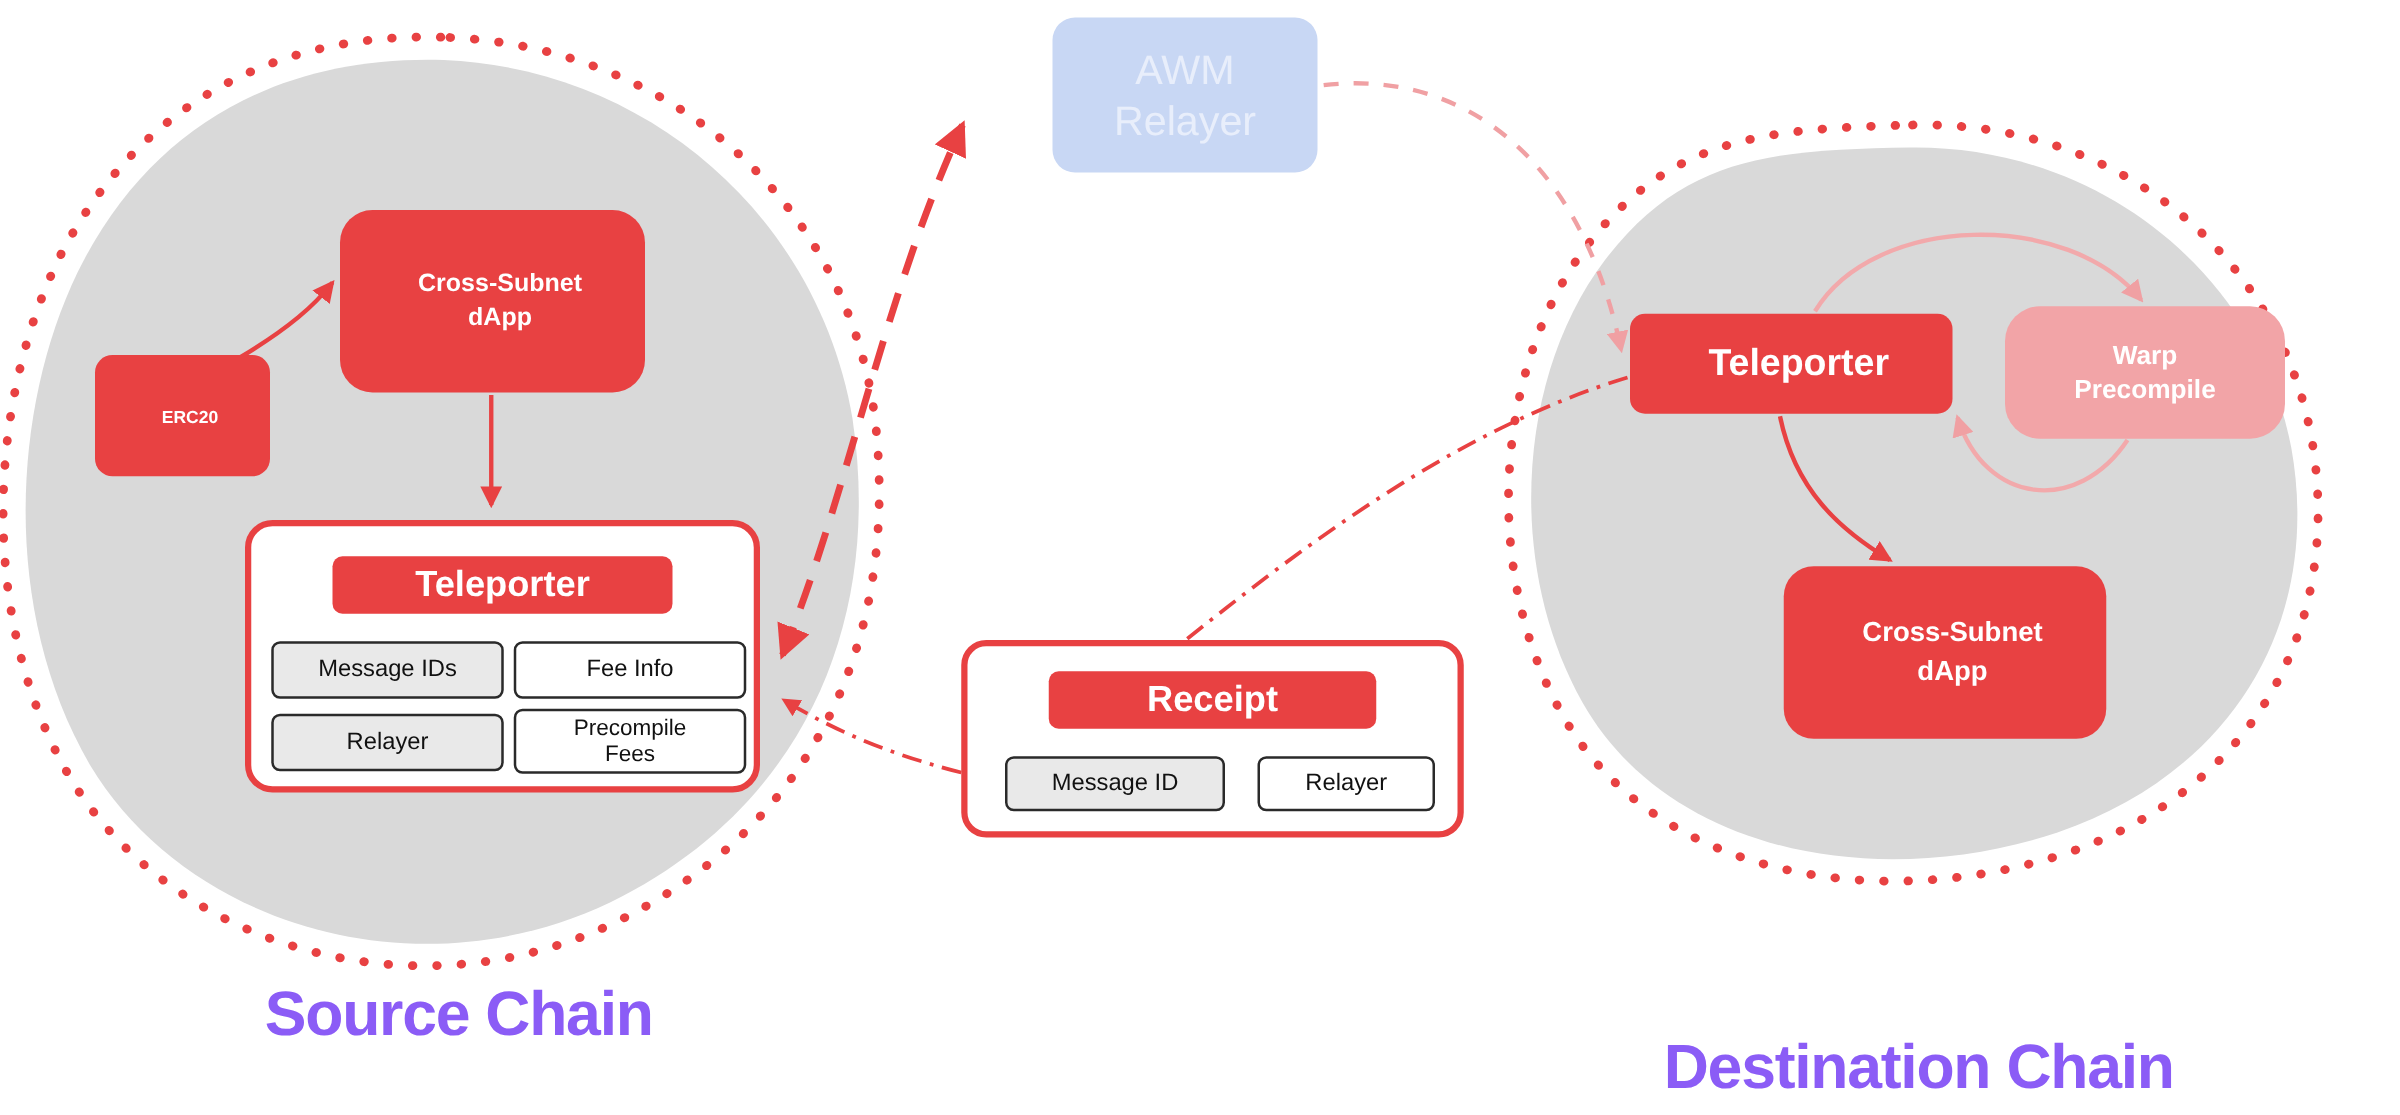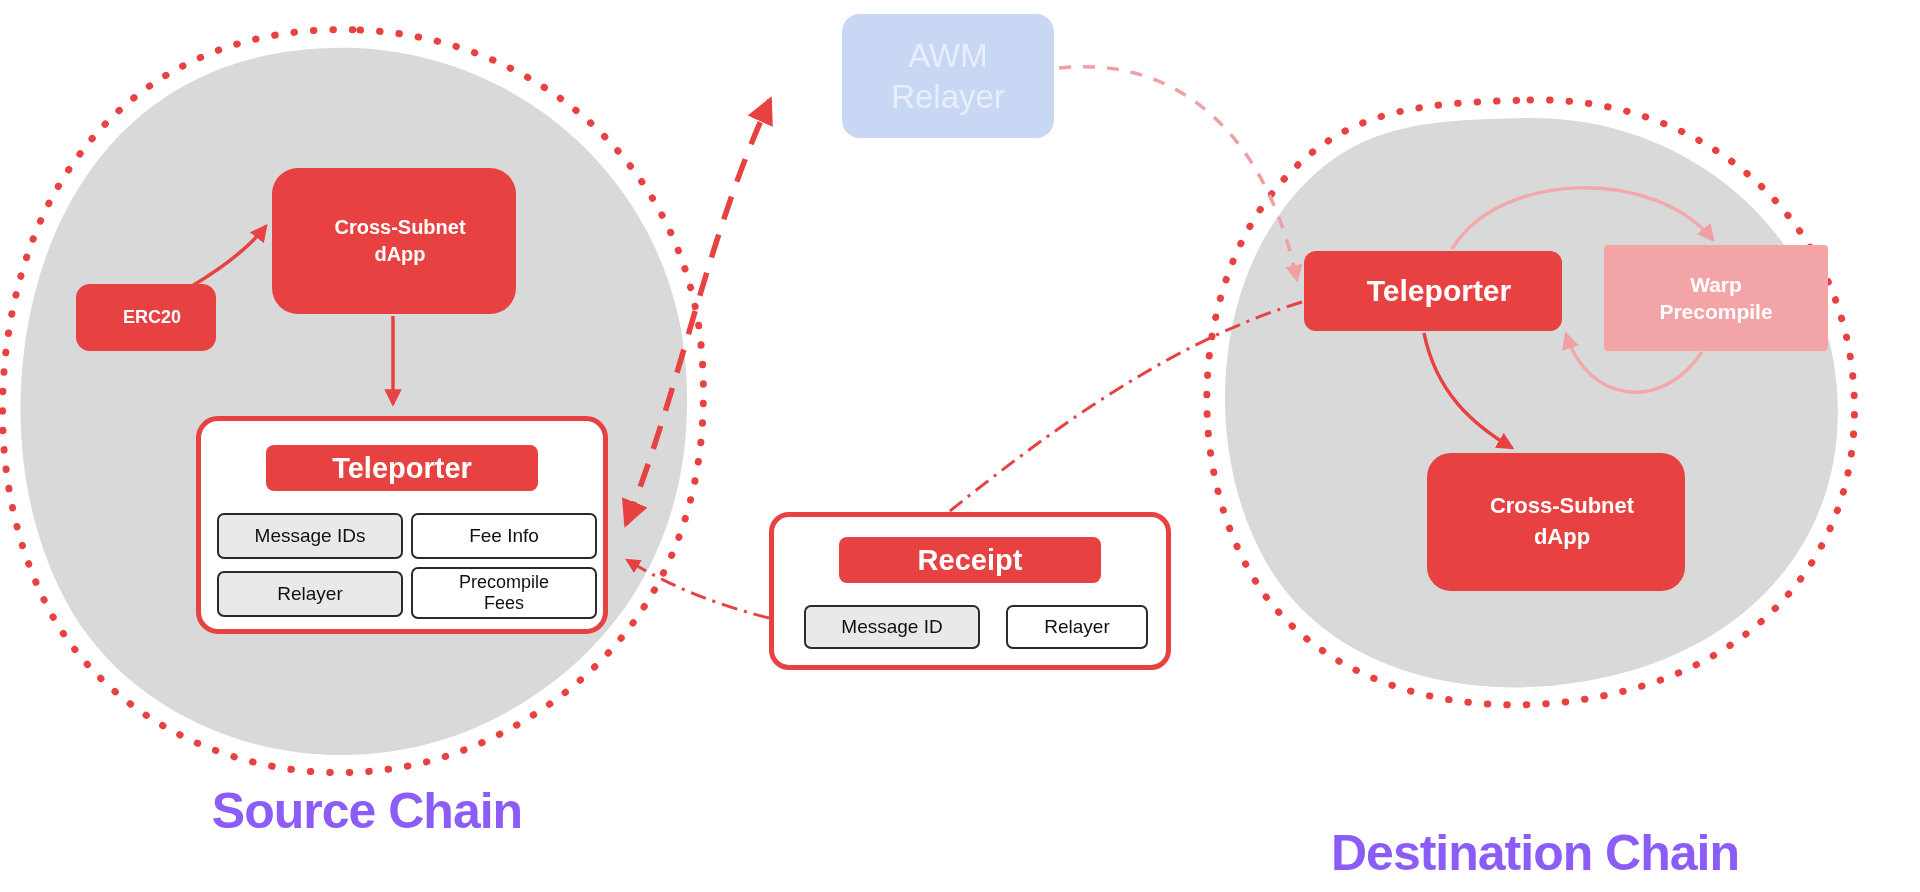--- a/index.html
+++ b/index.html
@@ -115,21 +115,21 @@
     <path d="M 1012 78 C 1150 36 1262 112 1297 280" fill="none" stroke="#F0A0A3" stroke-width="3.5" stroke-dasharray="12 12" marker-end="url(#m-pink)"></path>
 
     <path d="M 1302 302 C 1160 345 1030 445 908 545" fill="none" stroke="#E84142" stroke-width="3" stroke-dasharray="16 7 3 7" marker-end="url(#m-red)"></path>
     <path d="M 769 618 C 714 604 670 586 627 560" fill="none" stroke="#E84142" stroke-width="3" stroke-dasharray="16 7 3 7" marker-end="url(#m-red)"></path>
 
     <path d="M 1452 249 C 1500 170 1655 168 1713 240" fill="none" stroke="#F2A9AB" stroke-width="3.5" marker-end="url(#m-pink)"></path>
     <path d="M 1702 352 C 1662 412 1588 404 1566 334" fill="none" stroke="#F2A9AB" stroke-width="3.5" marker-end="url(#m-pink)"></path>
     <path d="M 1424 333 C 1436 392 1472 424 1512 448" fill="none" stroke="#E84142" stroke-width="3.5" marker-end="url(#m-red)"></path>
   </svg>
 
-  <div class="box red-box" style="left:76px; top:284px; width:140px; height:67px; border-radius:14px; font-size:18px;">
+  <div class="box red-box" style="left:76px; top:284px; width:140px; height:97px; border-radius:14px; font-size:14px;">
     <span>ERC20</span>
   </div>
 
   <div class="box red-box" style="left:272px; top:168px; width:244px; height:146px; border-radius:26px; font-size:20px; line-height:1.35;">
     <span class="wrap-narrow" style="max-width:150px;">Cross-Subnet dApp</span>
   </div>
 
   <div class="container-box" style="left:196px; top:416px; width:412px; height:218px; border-radius:22px;">
     <div class="header-pill" style="top:24px; width:272px; height:46px;">
       <span>Teleporter</span>
@@ -161,21 +161,21 @@
     </div>
     <div class="cell" style="left:232px; top:88px; width:142px; height:44px;">
       <span>Relayer</span>
     </div>
   </div>
 
   <div class="box red-box" style="left:1304px; top:251px; width:258px; height:80px; border-radius:12px; font-size:30px;">
     <span>Teleporter</span>
   </div>
 
-  <div class="box pink-box" style="left:1604px; top:245px; width:224px; height:106px; border-radius:4px; font-size:21px; line-height:1.3;">
+  <div class="box pink-box" style="left:1604px; top:245px; width:224px; height:106px; border-radius:28px; font-size:21px; line-height:1.3;">
     <span class="wrap-narrow" style="max-width:130px;">Warp Precompile</span>
   </div>
 
   <div class="box red-box" style="left:1427px; top:453px; width:258px; height:138px; border-radius:24px; font-size:22px; line-height:1.4;">
     <span class="wrap-narrow" style="max-width:160px;">Cross-Subnet dApp</span>
   </div>
 
   <div class="chain-label" style="left:117px; top:782px; width:500px;">
     <span>Source Chain</span>
   </div>

